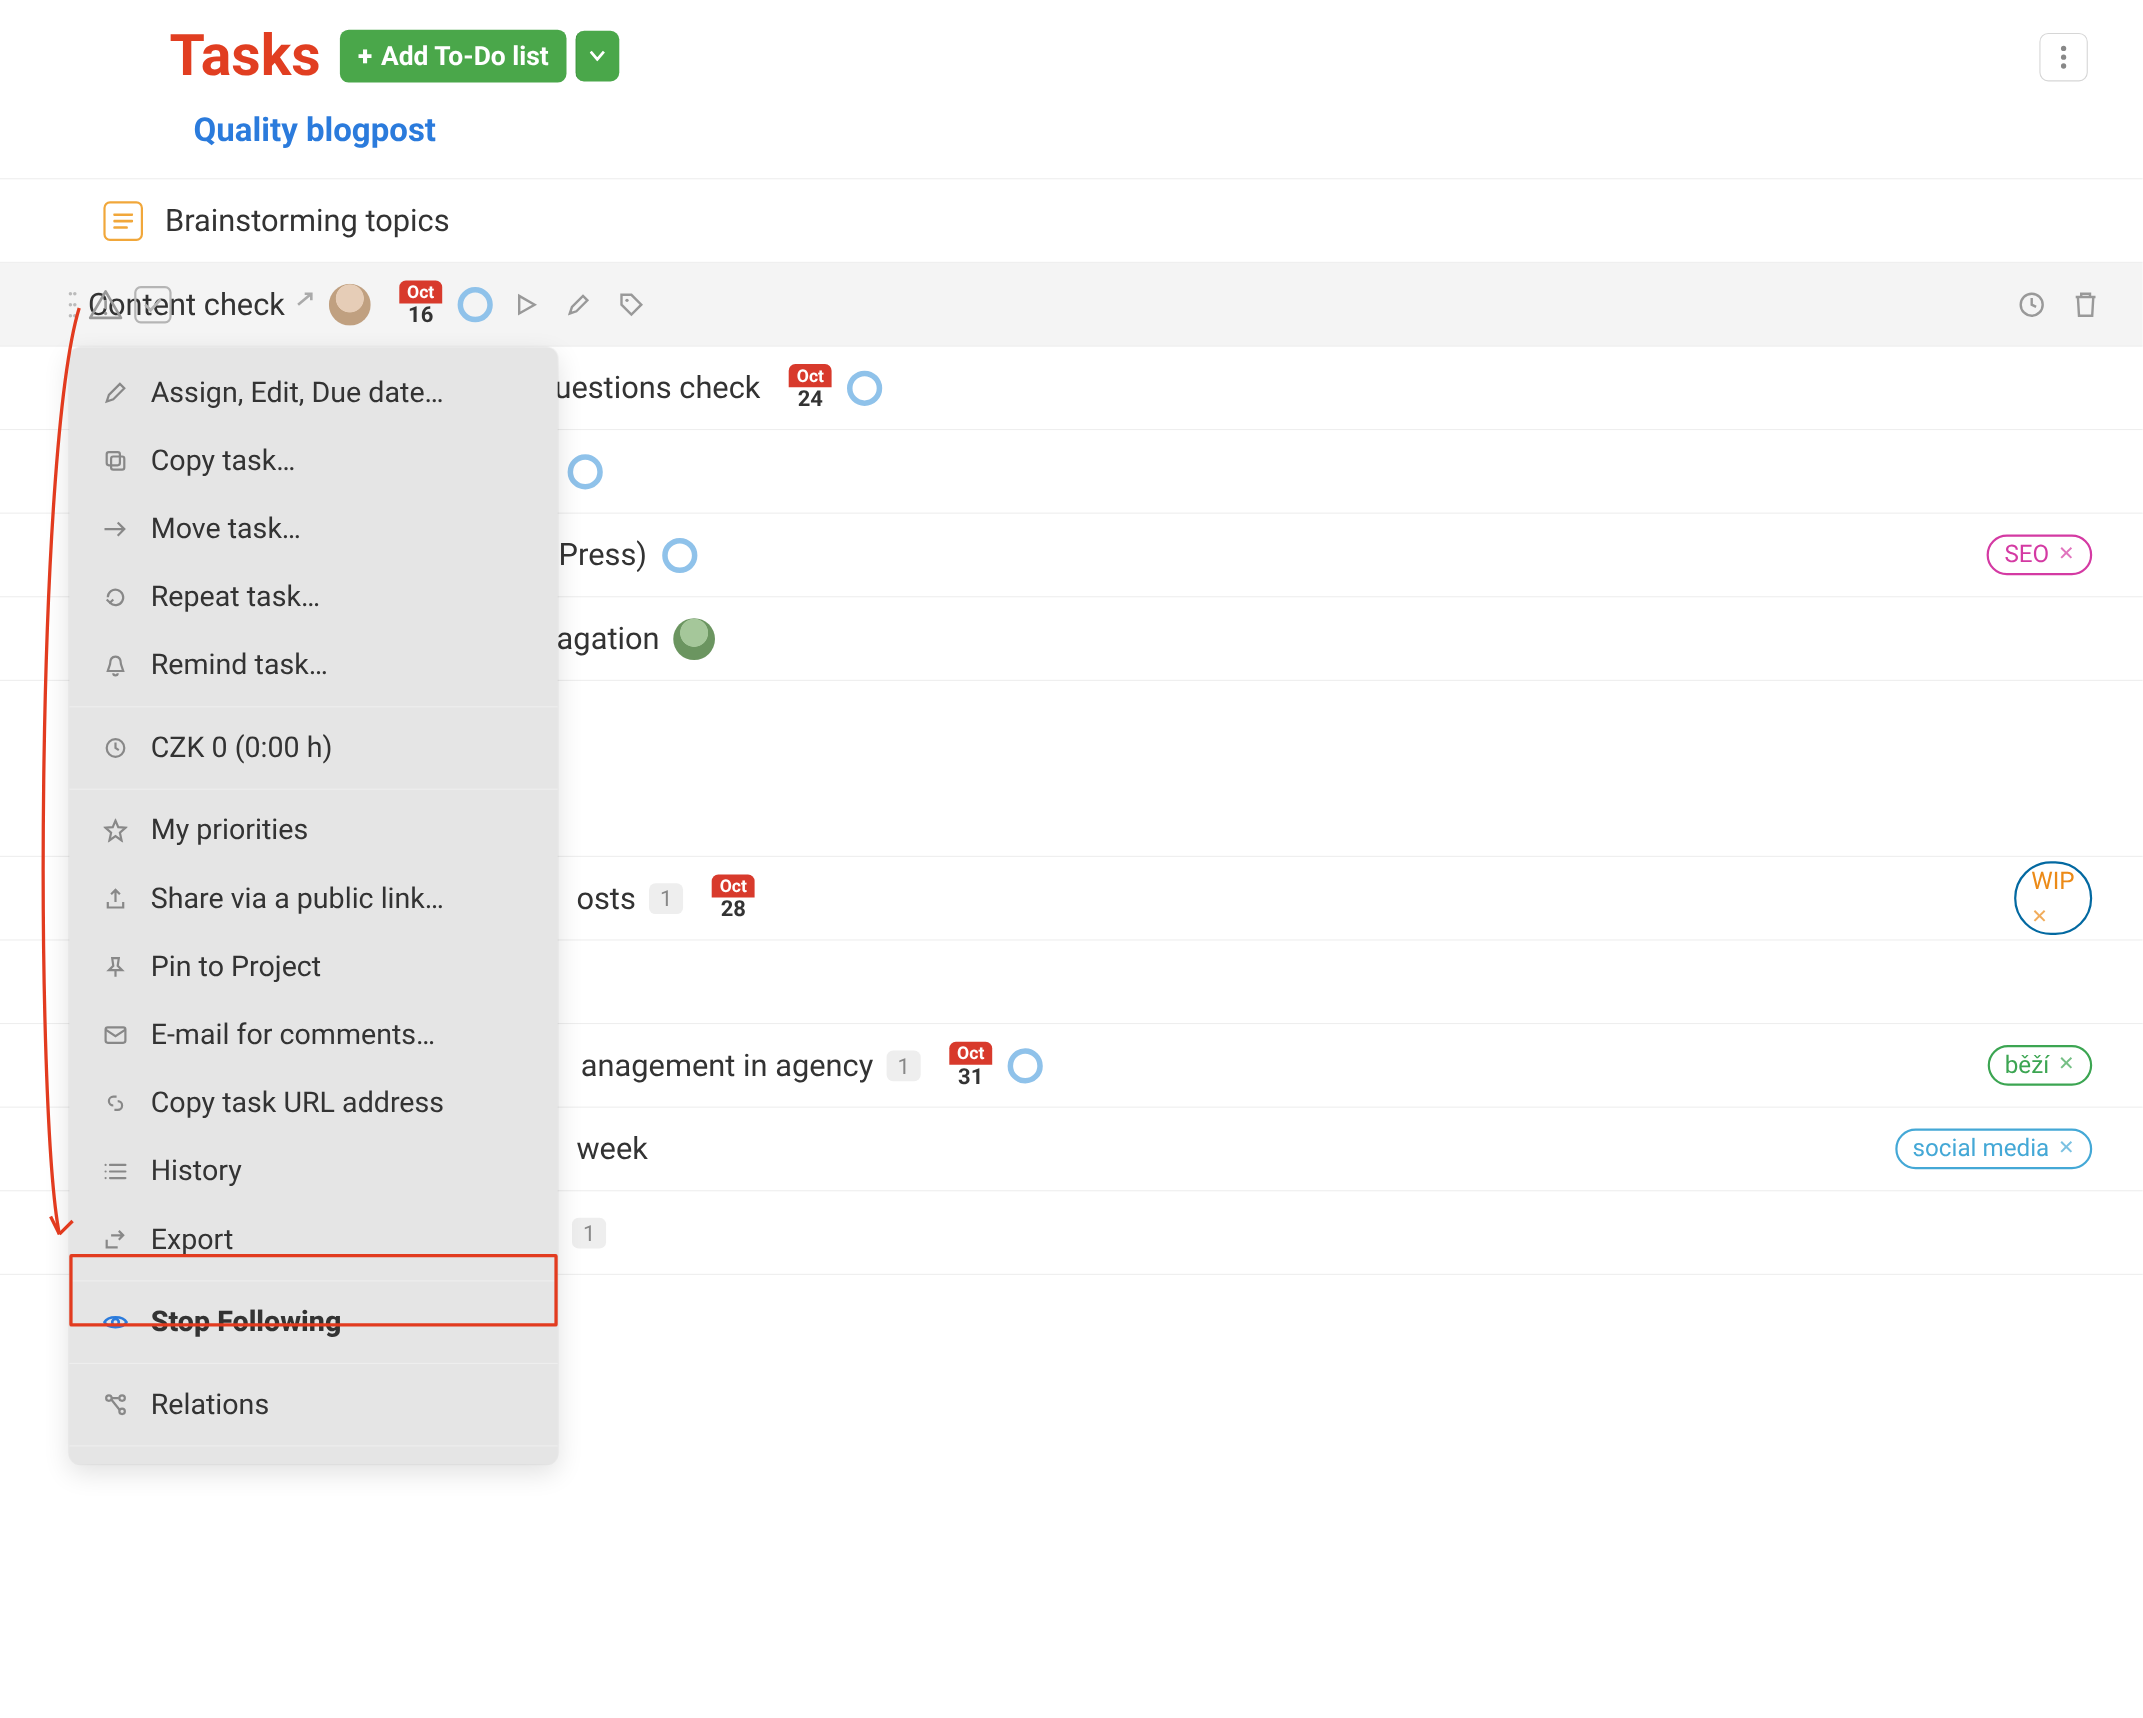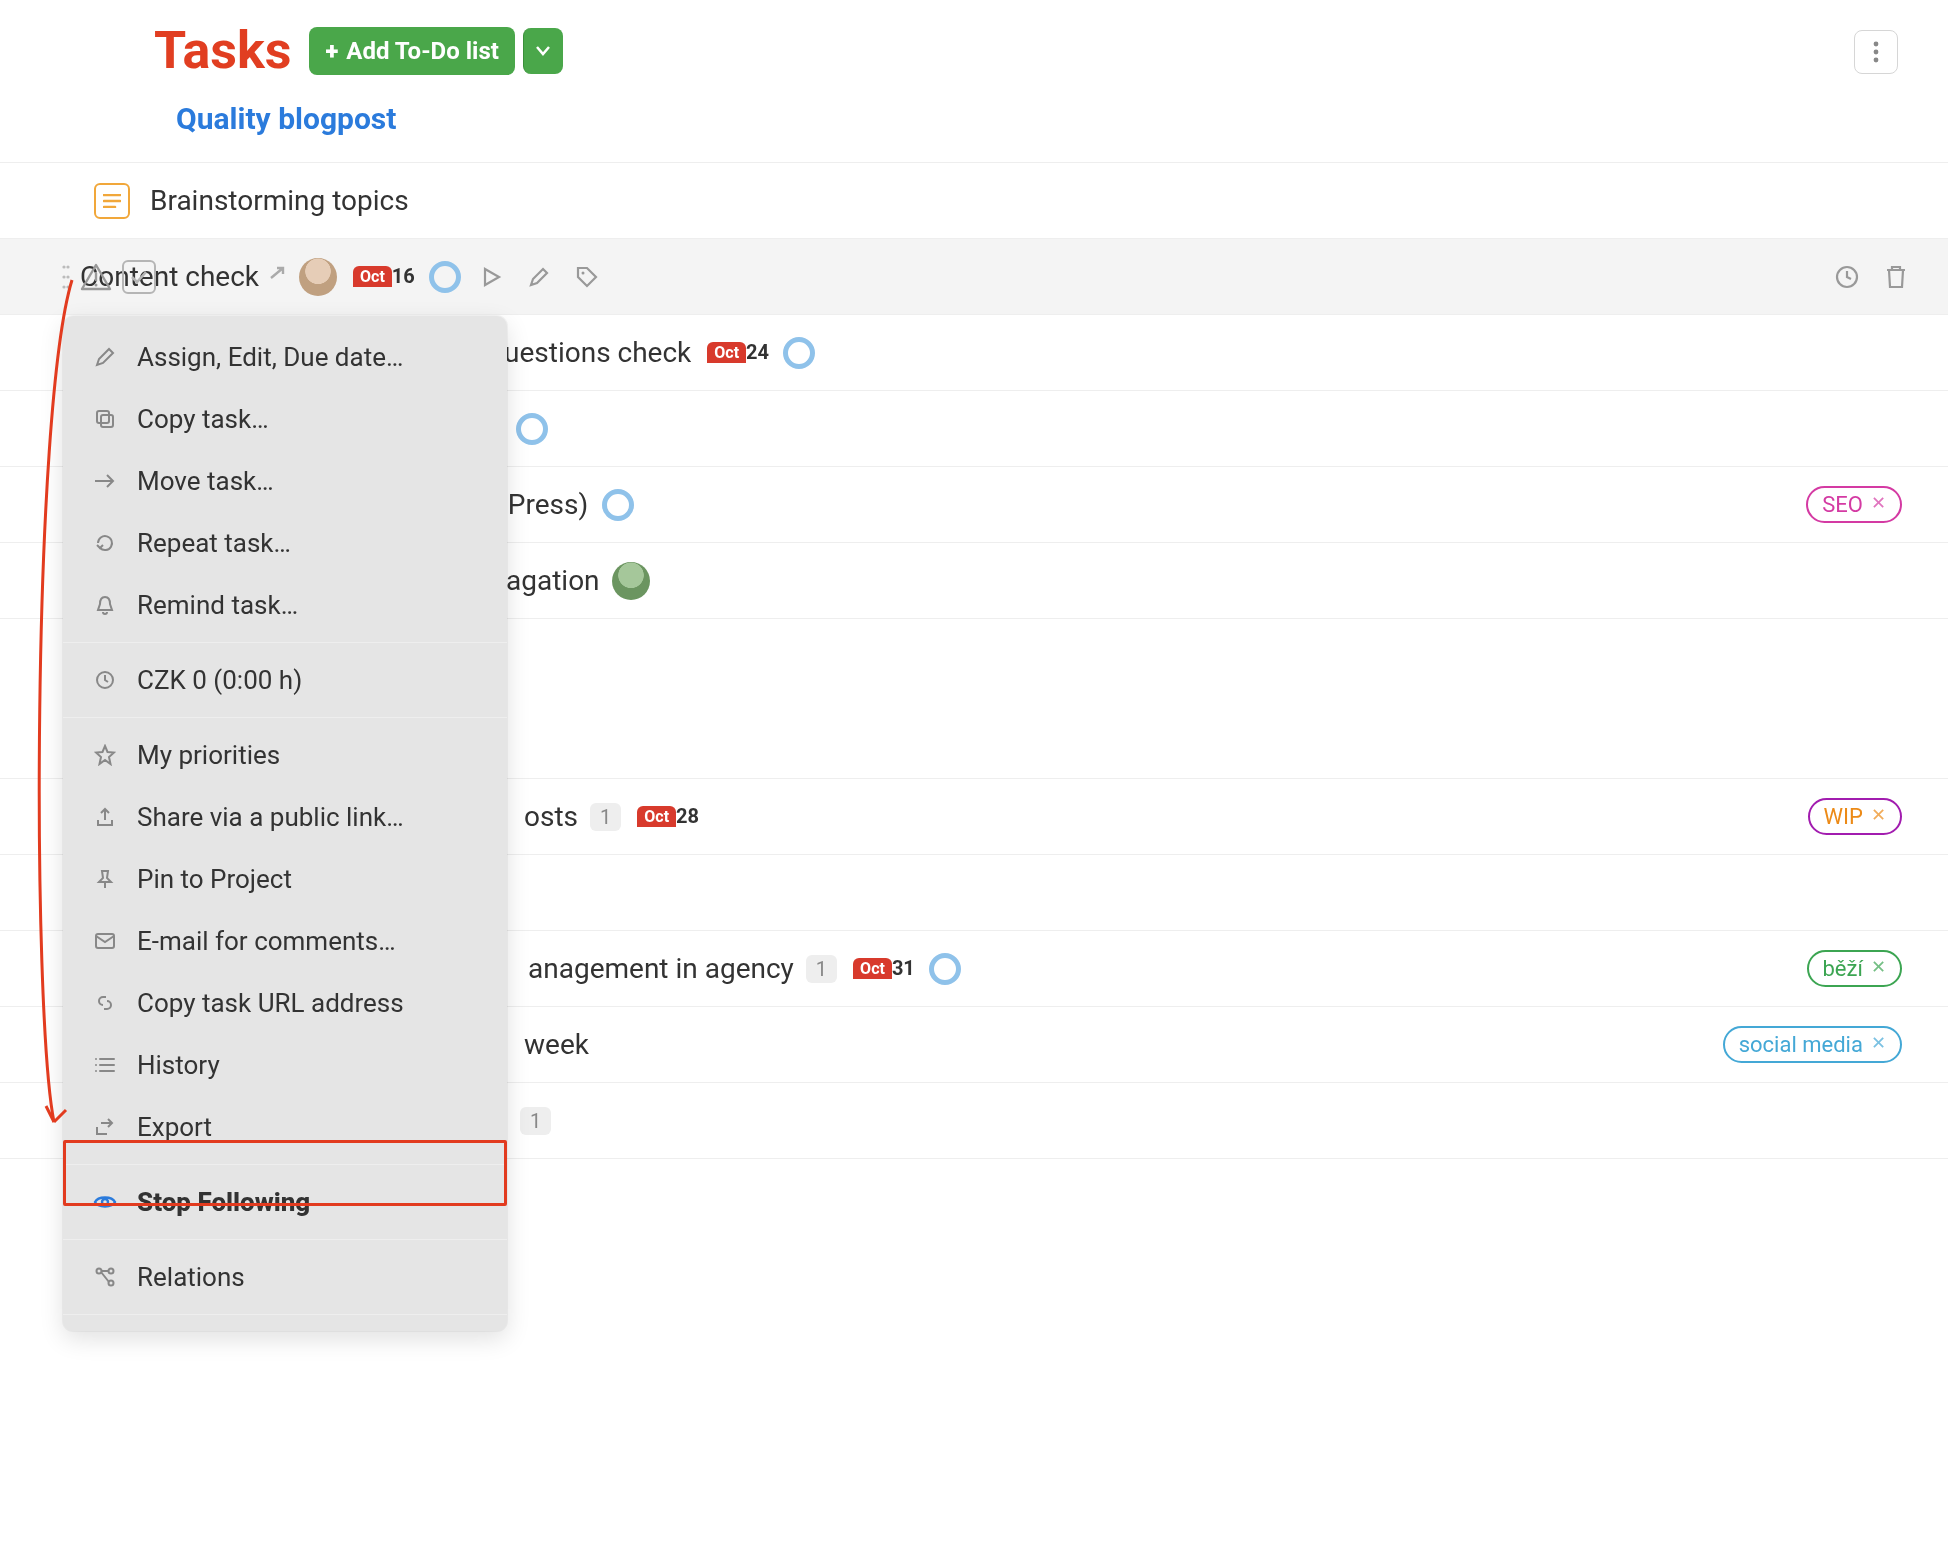--- a/index.html
+++ b/index.html
@@ -46,40 +46,40 @@
     width: 36px; height: 36px; border: 2.5px solid #f1a73a; border-radius: 6px;
     display: flex; align-items: center; justify-content: center; color: #f1a73a;
     margin-right: 20px;
   }
   .avatar-sm {
     width: 38px; height: 38px; border-radius: 50%; background: #d0b8a2;
     margin-left: 12px; display: inline-block;
     background-image: radial-gradient(circle at 50% 35%, #e6cdb7 40%, #c0a080 42%);
   }
   .date-badge {
-    display: inline-flex; flex-direction: row; align-items: center;
-    margin-left: 16px;
+    display: inline-flex; flex-direction: column; align-items: center;
+    margin-left: 26px;
   }
   .date-badge .month {
     background: #d83a2c; color: #fff; font-size: 16px; font-weight: 700;
     border-radius: 6px 6px 0 0; padding: 1px 7px;
   }
   .date-badge .day { font-size: 20px; font-weight: 700; color: #333; margin-top: -2px; }
   .open-circle {
     width: 32px; height: 32px; border: 5px solid #8fc2ea; border-radius: 50%;
     margin-left: 14px; display: inline-block;
   }
   .row-actions { position:absolute; right: 40px; display:flex; gap:24px; color:#888; }
   .tag {
     position:absolute; right: 46px; padding: 4px 14px; border-radius: 999px;
     font-size: 22px; display: inline-flex; align-items: flex-start; gap: 8px;
   }
   .tag .x { font-size: 18px; opacity:.7; }
   .tag-seo { color:#d43aa3; border:2px solid #d43aa3; }
-  .tag-wip { color:#ec8a17; border:2px solid #a21caf; }
+  .tag-wip { color:#ec8a17; border:2px solid #0369a1;flex-direction:column; }
   .tag-bezi { color:#3ca552; border:2px solid #3ca552; }
   .tag-social { color:#44a8d6; border:2px solid #44a8d6; }
   .count-badge {
     background:#eee; color:#888; border-radius:6px; padding:2px 10px; font-size:20px;
     margin-left:12px;
   }
   .context-menu {
     position:absolute; left:63px; top:316px; width:444px;
     background:#e5e5e5; border-radius:10px; box-shadow: 0 8px 24px rgba(0,0,0,.12), 0 0 0 1px rgba(0,0,0,.04);
     padding: 10px 0; z-index: 10;

